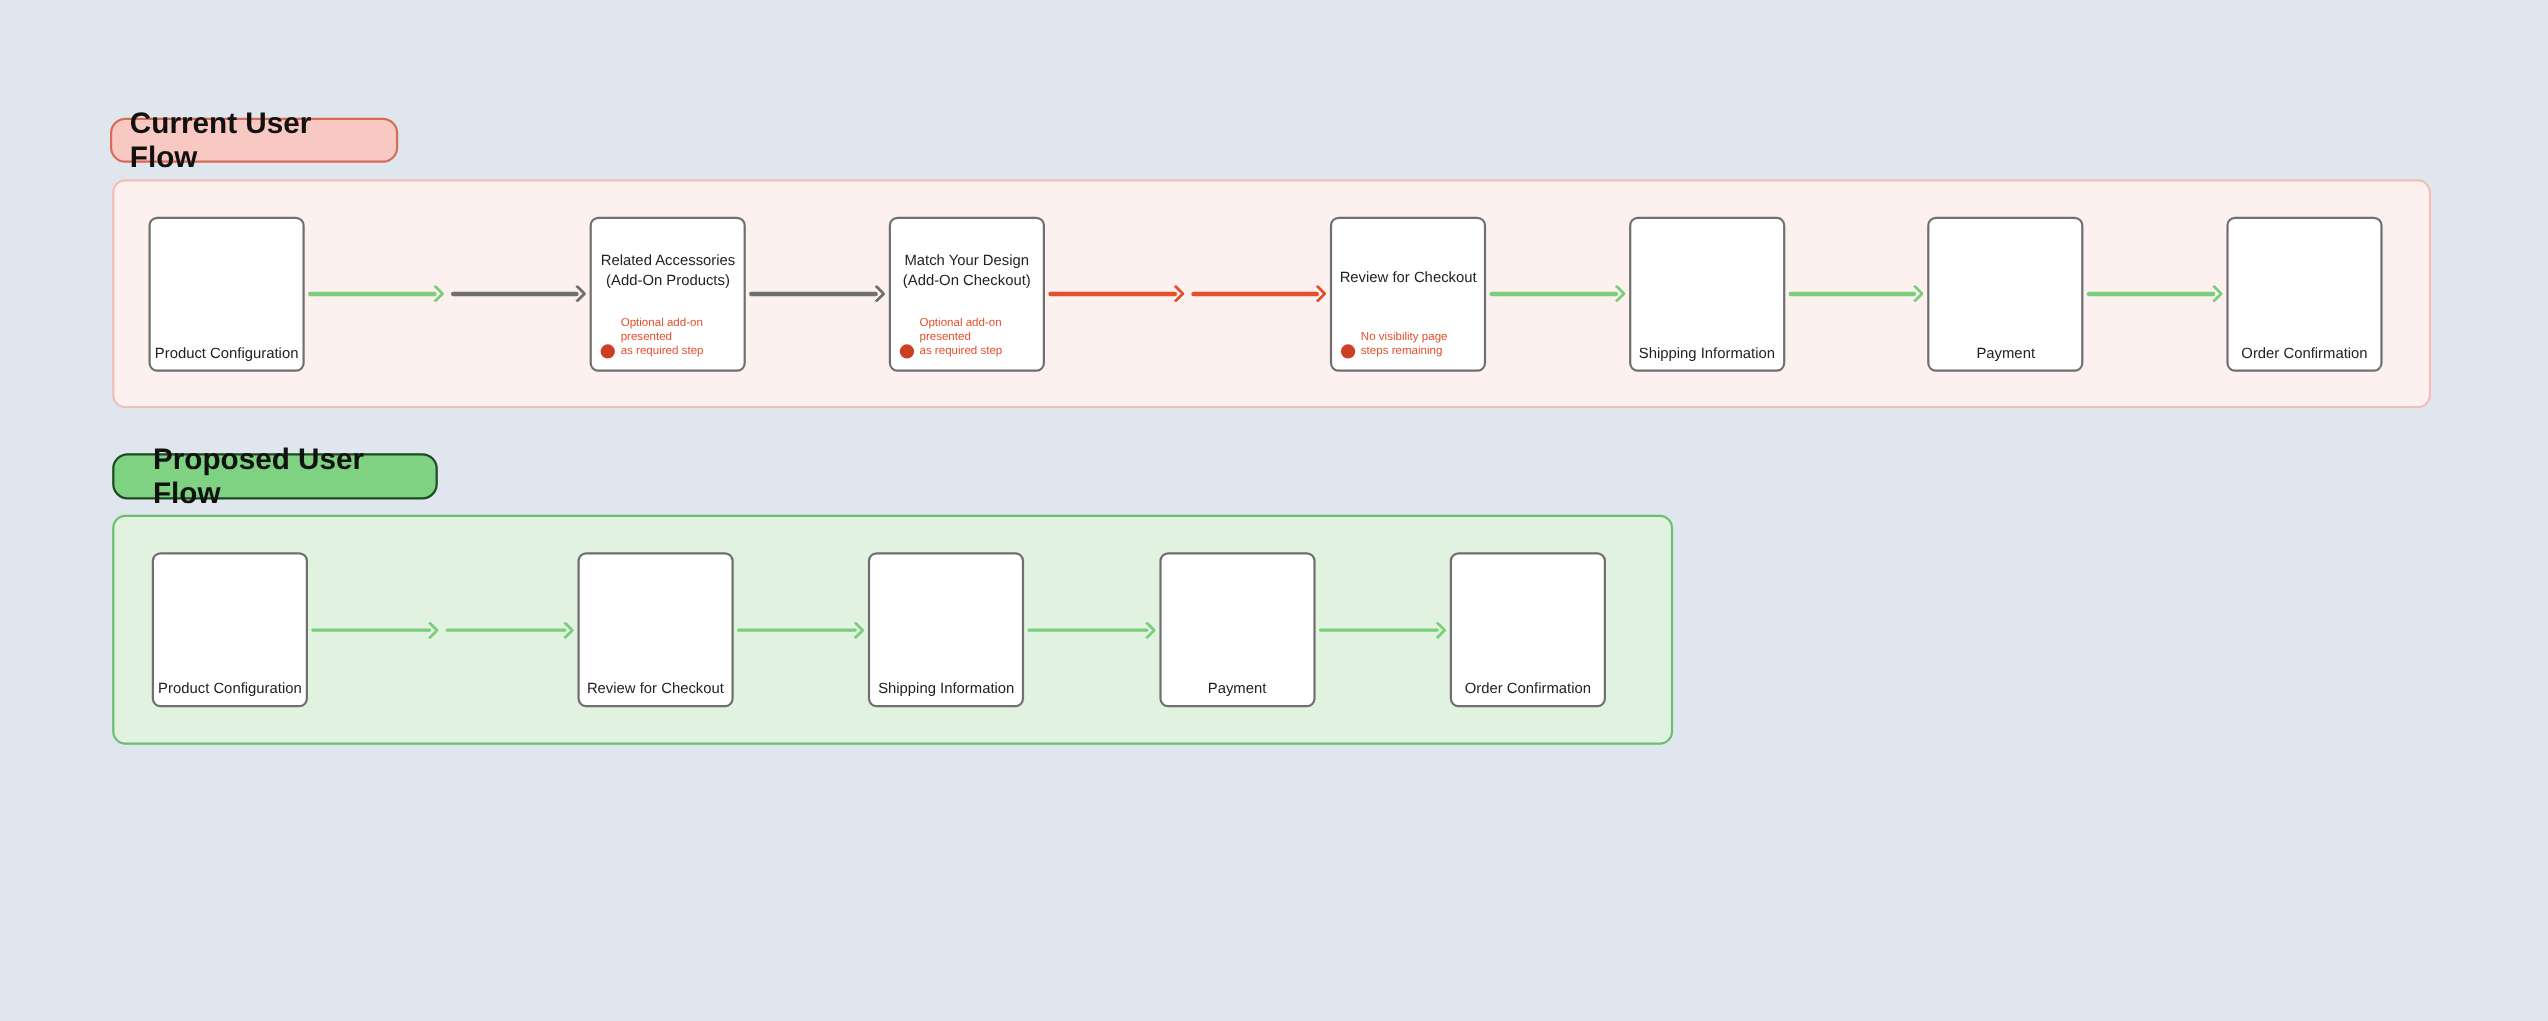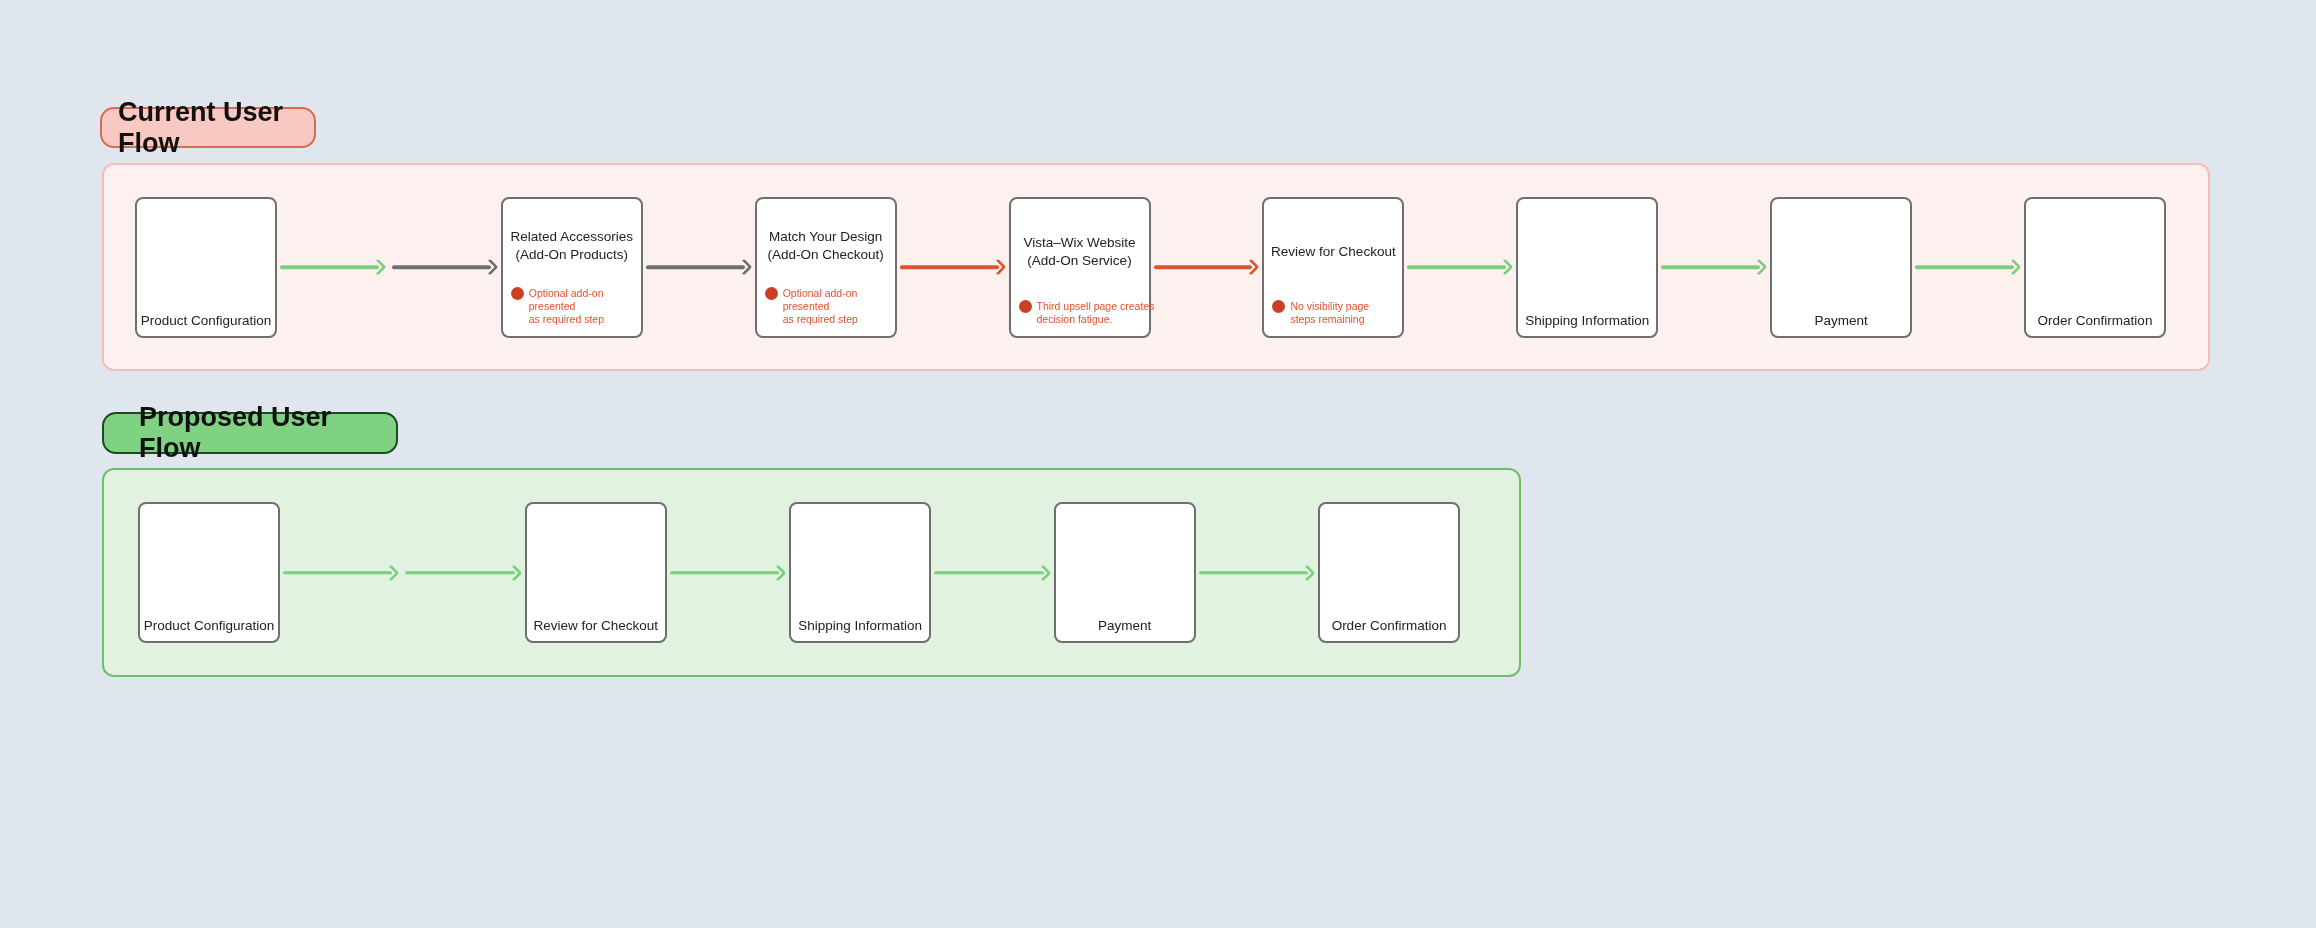--- a/index.html
+++ b/index.html
@@ -29,21 +29,21 @@
     font-family:"Liberation Sans", sans-serif;
     overflow:hidden;
   }
   .badge{
     position:absolute;
     display:flex;align-items:center;justify-content:center;
     font-weight:bold;font-size:27px;color:#111;
     border-radius:14px;padding:0 16px;
   }
   .badge-current{
-    left:100px;top:107px;width:216px;height:41px;
+    left:100px;top:107px;width:262px;height:41px;
     background:var(--current-badge-bg);
     border:2px solid var(--current-badge-border);
   }
   .badge-proposed{
     left:102px;top:412px;width:296px;height:42px;
     background:var(--proposed-badge-bg);
     border:2px solid var(--proposed-badge-border);
     padding-left:35px;
   }
   .flow-container{
@@ -72,21 +72,21 @@
     padding:6px 4px;
   }
   .node .label{
     font-size:13.5px;line-height:1.33;color:var(--label-color);
     text-align:center;white-space:pre;
   }
   .node.annotated{justify-content:flex-start;}
   .node.annotated .label{margin:auto 0;text-align:center;}
   .annotation{
     align-self:stretch;
-    display:flex;align-items:flex-start;gap:5px;
+    display:flex;align-items:flex-end;gap:5px;
     padding-left:4px;margin-bottom:3px;
     flex:0 0 auto;
   }
   .annotation .dot{
     flex:0 0 auto;width:13px;height:13px;border-radius:50%;
     background:var(--red-dot);
   }
   .annotation .issue-text{
     font-size:10.5px;line-height:1.27;color:var(--red-text);
     text-align:left;white-space:pre;
@@ -154,29 +154,20 @@
 presented
 as required step</span>
     </div>
   </div>
 
   <div class="arrow arrow-red">
     <span class="shaft"></span>
       <span class="head"></span>
   </div>
 
-  <div class="node annotated">
-    <div class="label">Vista–Wix Website
-(Add-On Service)</div>
-    <div class="annotation">
-      <span class="dot"></span>
-      <span class="issue-text">Third upsell page creates
-decision fatigue.</span>
-    </div>
-  </div>
 
   <div class="arrow arrow-red">
     <span class="shaft"></span>
       <span class="head"></span>
   </div>
 
   <div class="node annotated">
     <div class="label">Review for Checkout</div>
     <div class="annotation">
       <span class="dot"></span>

